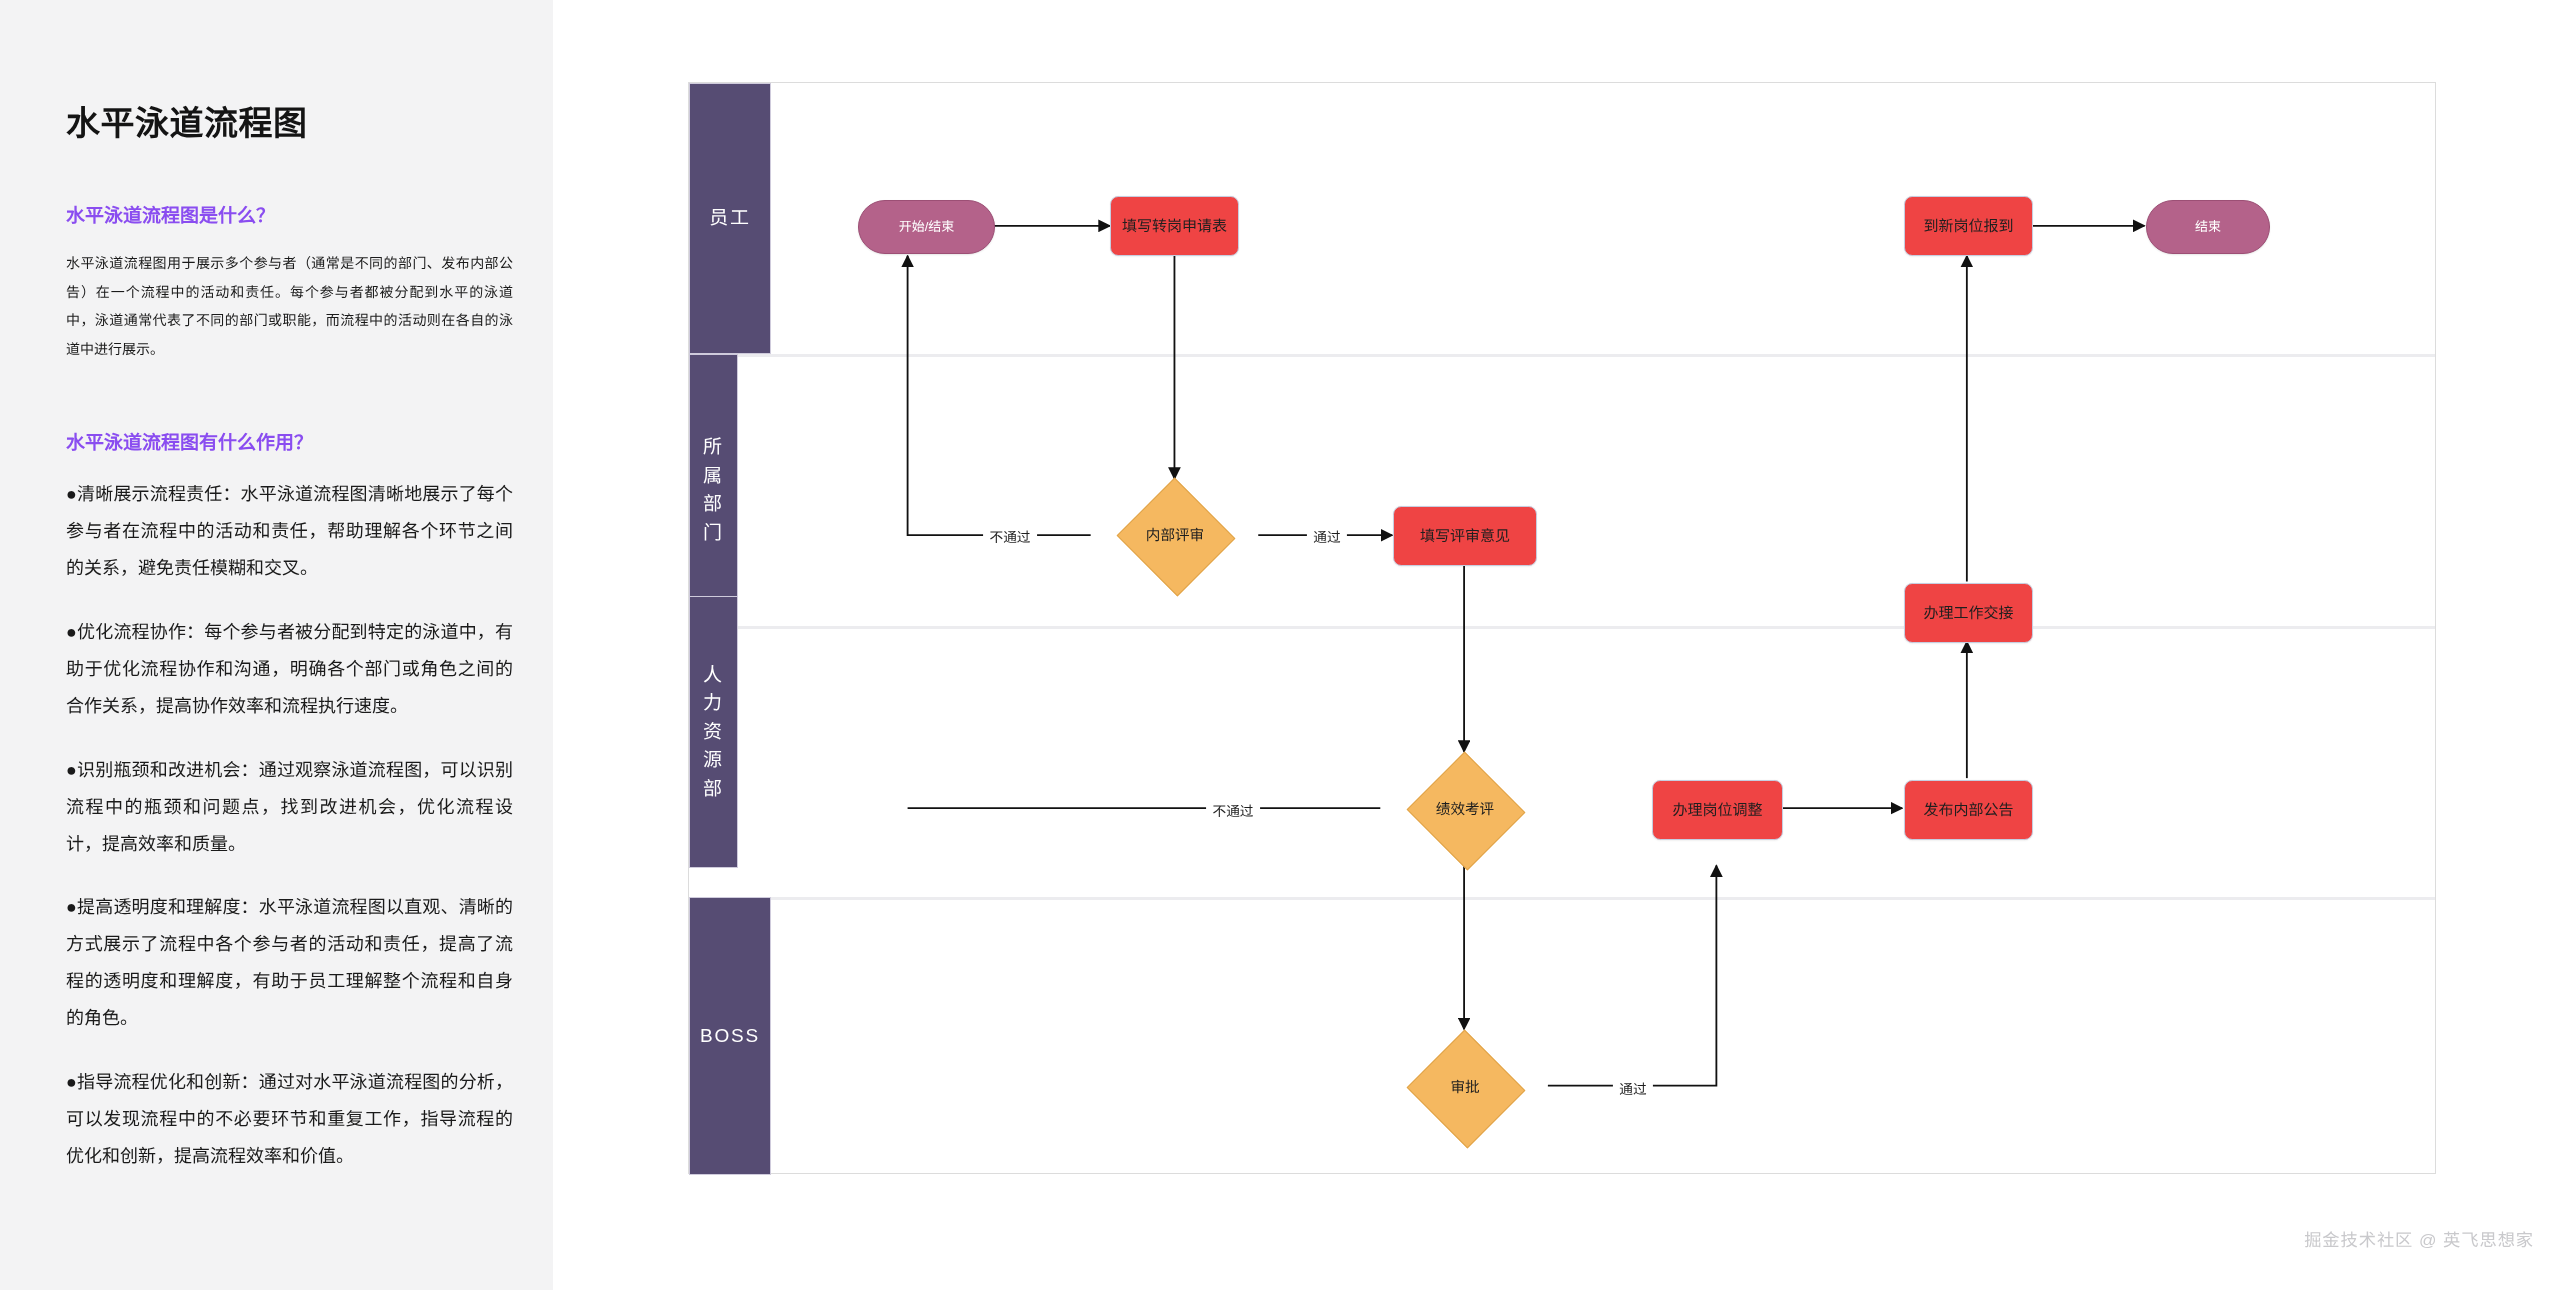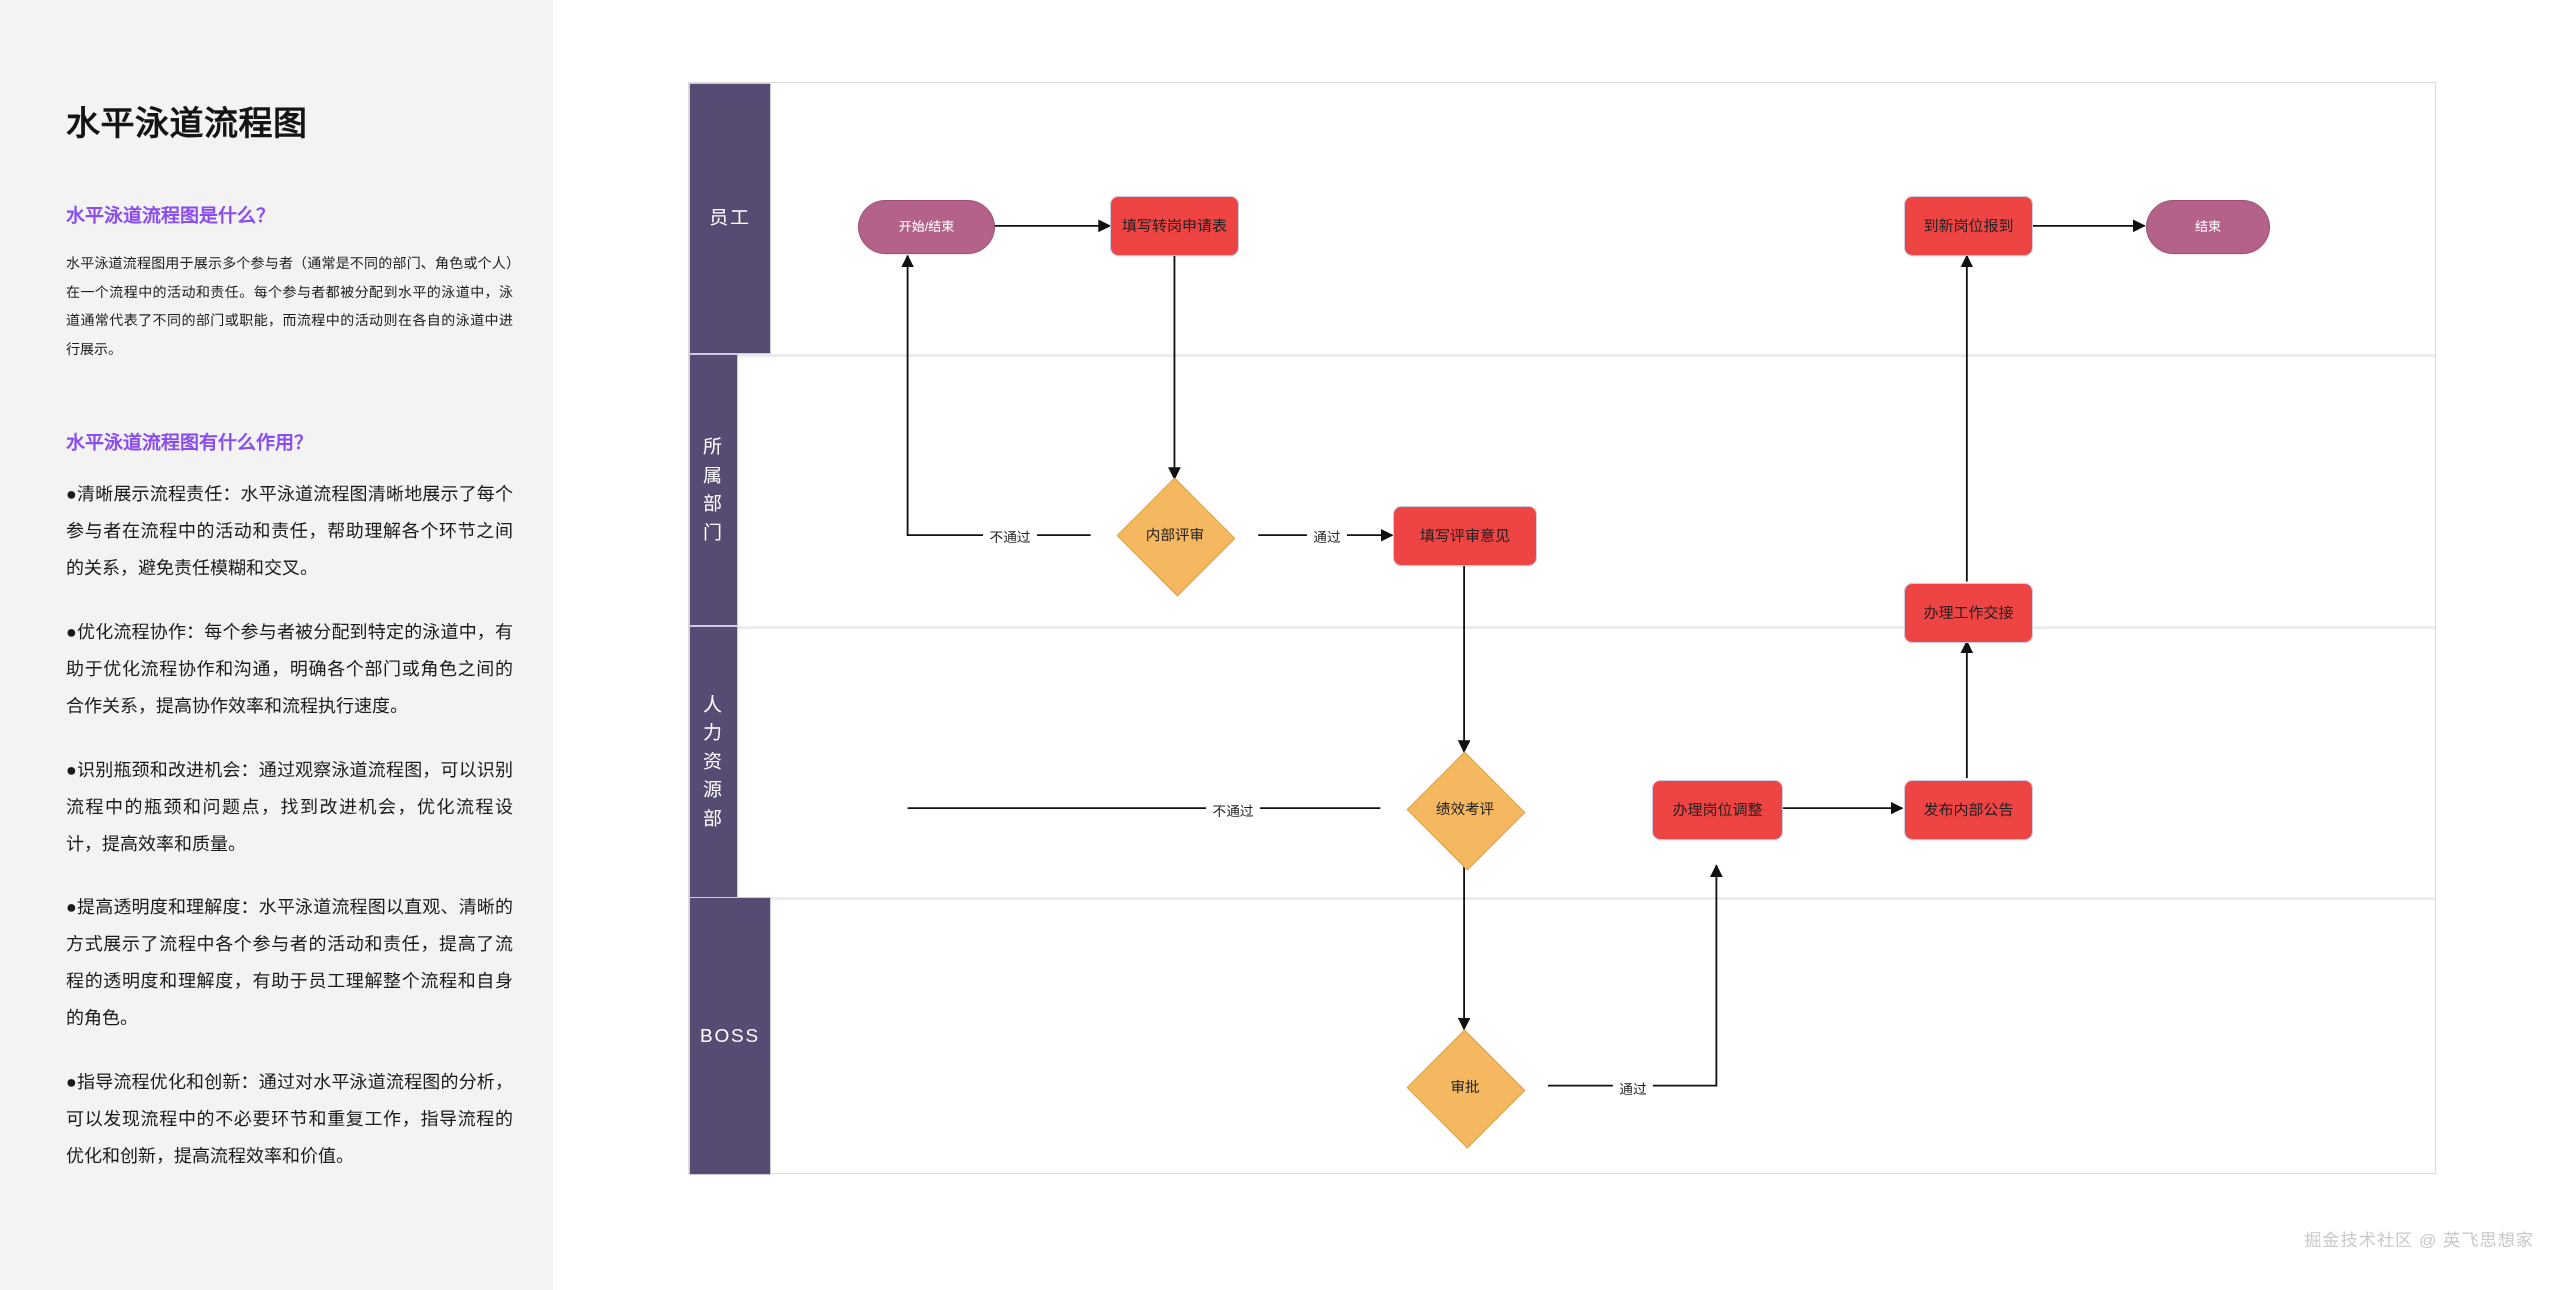--- a/index.html
+++ b/index.html
@@ -189,21 +189,21 @@
   }
 </style>
 </head>
 <body>
 
 <div id="sidebar">
   <div id="sidebar-inner">
     <h1 id="page-title">水平泳道流程图</h1>
 
     <h2 class="section-heading">水平泳道流程图是什么？</h2>
-    <p class="section-body">水平泳道流程图用于展示多个参与者（通常是不同的部门、角色或个人）在一个流程中的活动和责任。每个参与者都被分配到水平的泳道中，泳道通常代表了不同的部门或职能，而流程中的活动则在各自的泳道中进行展示。</p>
+    <p class="section-body">水平泳道流程图用于展示多个参与者（通常是不同的部门、发布内部公告）在一个流程中的活动和责任。每个参与者都被分配到水平的泳道中，泳道通常代表了不同的部门或职能，而流程中的活动则在各自的泳道中进行展示。</p>
 
     <div class="spacer-lg"></div>
 
     <h2 class="section-heading">水平泳道流程图有什么作用？</h2>
 
     <p class="bullet-item">●清晰展示流程责任：水平泳道流程图清晰地展示了每个参与者在流程中的活动和责任，帮助理解各个环节之间的关系，避免责任模糊和交叉。</p>
     <p class="bullet-item">●优化流程协作：每个参与者被分配到特定的泳道中，有助于优化流程协作和沟通，明确各个部门或角色之间的合作关系，提高协作效率和流程执行速度。</p>
     <p class="bullet-item">●识别瓶颈和改进机会：通过观察泳道流程图，可以识别流程中的瓶颈和问题点，找到改进机会，优化流程设计，提高效率和质量。</p>
     <p class="bullet-item">●提高透明度和理解度：水平泳道流程图以直观、清晰的方式展示了流程中各个参与者的活动和责任，提高了流程的透明度和理解度，有助于员工理解整个流程和自身的角色。</p>
     <p class="bullet-item">●指导流程优化和创新：通过对水平泳道流程图的分析，可以发现流程中的不必要环节和重复工作，指导流程的优化和创新，提高流程效率和价值。</p>
@@ -217,21 +217,21 @@
     <div class="lane-sep" style="top:271px;"></div>
     <div class="lane-sep" style="top:543px;"></div>
     <div class="lane-sep" style="top:814px;"></div>
 
     <div class="lane-header" style="top:0px;height:271px;">
       <span>员工</span>
     </div>
     <div class="lane-header vertical-wrap" style="top:271px;height:272px;">
       <span>所属部门</span>
     </div>
-    <div class="lane-header vertical-wrap" style="top:543px;height:272px;">
+    <div class="lane-header vertical-wrap" style="top:513px;height:272px;">
       <span>人力资源部</span>
     </div>
     <div class="lane-header" style="top:814px;height:278px;">
       <span>BOSS</span>
     </div>
 
     <svg id="edges" viewBox="0 0 1917 1198" preserveAspectRatio="none">
       <defs>
         <marker id="arrow" viewBox="0 0 10 10" refX="9" refY="5" markerWidth="7" markerHeight="7" orient="auto-start-reverse">
           <path d="M 0 0 L 10 5 L 0 10 z" fill="#111111"></path>

